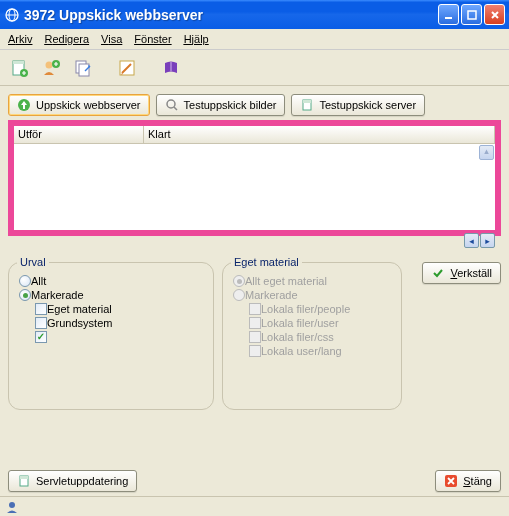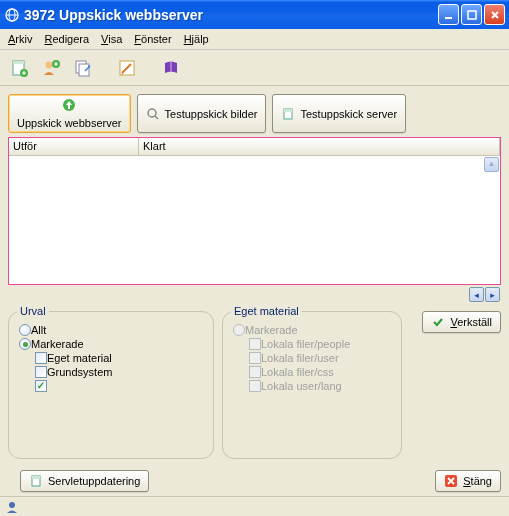--- a/index.html
+++ b/index.html
@@ -26,20 +26,21 @@
   .winbtn.min, .winbtn.max { background: linear-gradient(#6fa8ff,#2a6de0); }
   .winbtn.close { background: linear-gradient(#f08071,#d83f1f); }
   .winbtn svg { width:12px;height:12px;}
   .menubar {
     height: 21px;
     background: #ece9d8;
     display: flex;
     align-items: center;
     padding: 0 8px;
     border-bottom: 1px solid #ccc;
+    text-decoration: underline;
   }
   .menubar span { margin-right: 12px; cursor: default; }
   .menubar span u { text-decoration: underline; }
   .toolbar {
     height: 36px;
     background: #ece9d8;
     display: flex;
     align-items: center;
     padding: 0 6px;
     gap: 6px;
@@ -60,28 +61,27 @@
     display: inline-flex;
     align-items: center;
     gap: 5px;
     font-size: 11px;
     cursor: default;
     box-shadow: 0 1px 1px rgba(0,0,0,.1);
   }
   .btn-hover {
     border-color: #e8a43f;
     box-shadow: inset 0 0 0 1px #ffd77c;
-    flex-direction: column;
   }
   .btn u { text-decoration: underline; }
   .list-area {
     margin: 0 8px;
-    border: 1px solid #ec4899;
+    border: 6px solid #ec4899;
     background: white;
-    height: 148px;
+    height: 116px;
     position: relative;
   }
   .list-header {
     display: flex;
     height: 18px;
     background: linear-gradient(#fff,#eae7d8);
     border-bottom: 1px solid #c9c4af;
   }
   .list-header .col { border-right: 1px solid #c9c4af; padding: 2px 4px; }
   .col1 { width: 130px; }
@@ -123,21 +123,21 @@
   .radio.dis{border-color:#bbb;background:#eee;}
   .radio.dis.sel::after{background:#bbb;}
   .check {
     width:12px;height:12px;border:1px solid #7a98af;background:linear-gradient(135deg,#e2ecf8,#fff);display:flex;align-items:center;justify-content:center;
   }
   .check.dis{border-color:#bbb;background:#eee;}
   .check.sel::after{content:'✓';font-size:10px;color:#2d9b2d;font-weight:bold;line-height:1;}
   .focus-rect { outline: 1px dotted #555; outline-offset: -1px; padding:0 1px;}
   .right-col { flex:1; display:flex; justify-content:flex-end; align-items:flex-start;}
   .bottom-row {
-    position:absolute; bottom: 24px; left:20px; right:8px;
+    position:absolute; bottom: 24px; left:8px; right:8px;
     display:flex; justify-content:space-between;align-items:center;
   }
   .statusbar {
     position:absolute; bottom:0; left:0; right:0; height:20px;
     background:#ece9d8; border-top:1px solid #c9c4af;
     display:flex;align-items:center; padding:0 4px;
   }
   .status-icon { width:16px;height:16px;display:flex;align-items:center;justify-content:center;}
   .container{position:relative;height:487px;}
 </style>
@@ -280,20 +280,24 @@
           <span>Grundsystem</span>
         </div>
     <div class="check-row check-indent">
           <div class="check sel"></div>
         </div>
   </div>
 
   <div class="groupbox eget">
     <div class="legend">Eget material</div>
     <div class="radio-row">
+          <div class="radio dis sel"></div>
+          <span>Allt eget material</span>
+        </div>
+    <div class="radio-row">
           <div class="radio dis"></div>
           <span>Markerade</span>
         </div>
     <div class="check-row check-indent">
           <div class="check dis"></div>
           <span>Lokala filer/people</span>
         </div>
     <div class="check-row check-indent">
           <div class="check dis"></div>
           <span>Lokala filer/user</span>

